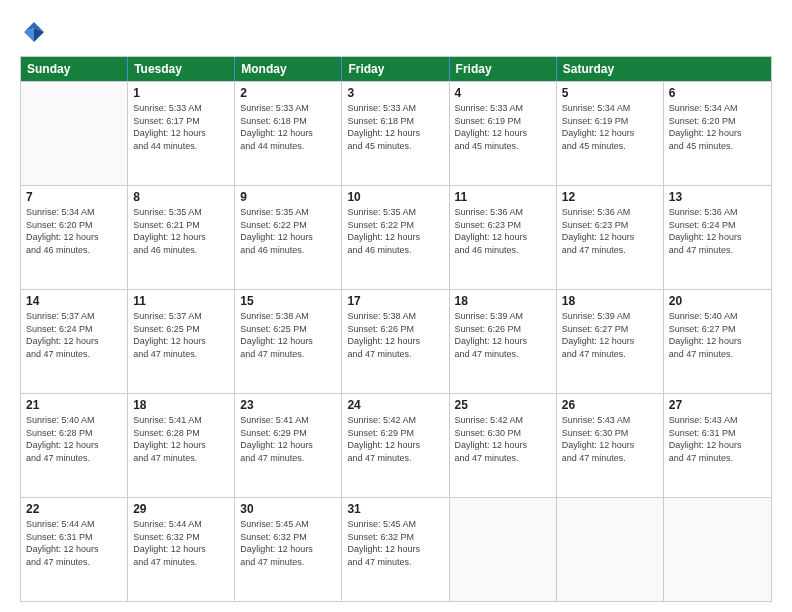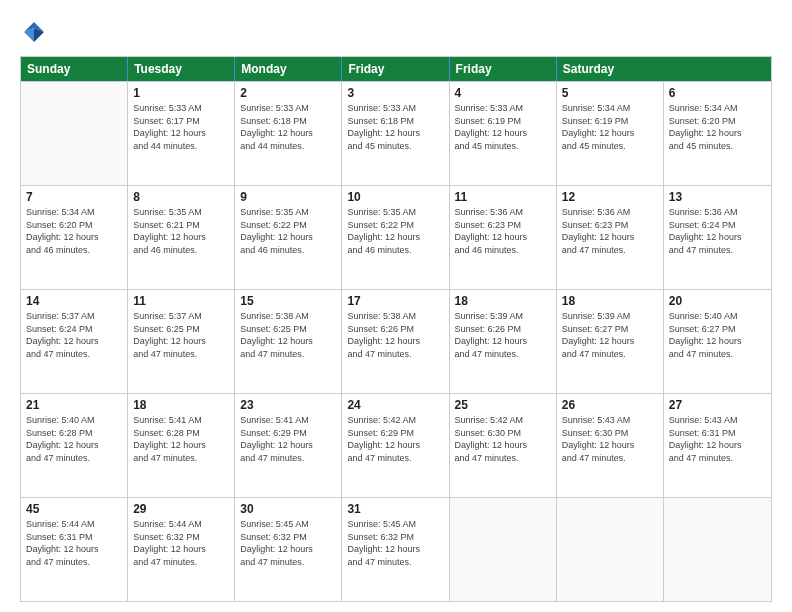--- a/index.html
+++ b/index.html
@@ -331,21 +331,21 @@
           <div class="cal-cell">
             <div class="day-num">27</div>
             <div class="day-info" style="white-space: pre-line;">Sunrise: 5:43 AM
 Sunset: 6:31 PM
 Daylight: 12 hours
 and 47 minutes.</div>
           </div>
         </div>
         <div class="cal-row">
           <div class="cal-cell">
-            <div class="day-num">45</div>
+            <div class="day-num">22</div>
             <div class="day-info" style="white-space: pre-line;">Sunrise: 5:44 AM
 Sunset: 6:31 PM
 Daylight: 12 hours
 and 47 minutes.</div>
           </div>
           <div class="cal-cell">
             <div class="day-num">29</div>
             <div class="day-info" style="white-space: pre-line;">Sunrise: 5:44 AM
 Sunset: 6:32 PM
 Daylight: 12 hours

